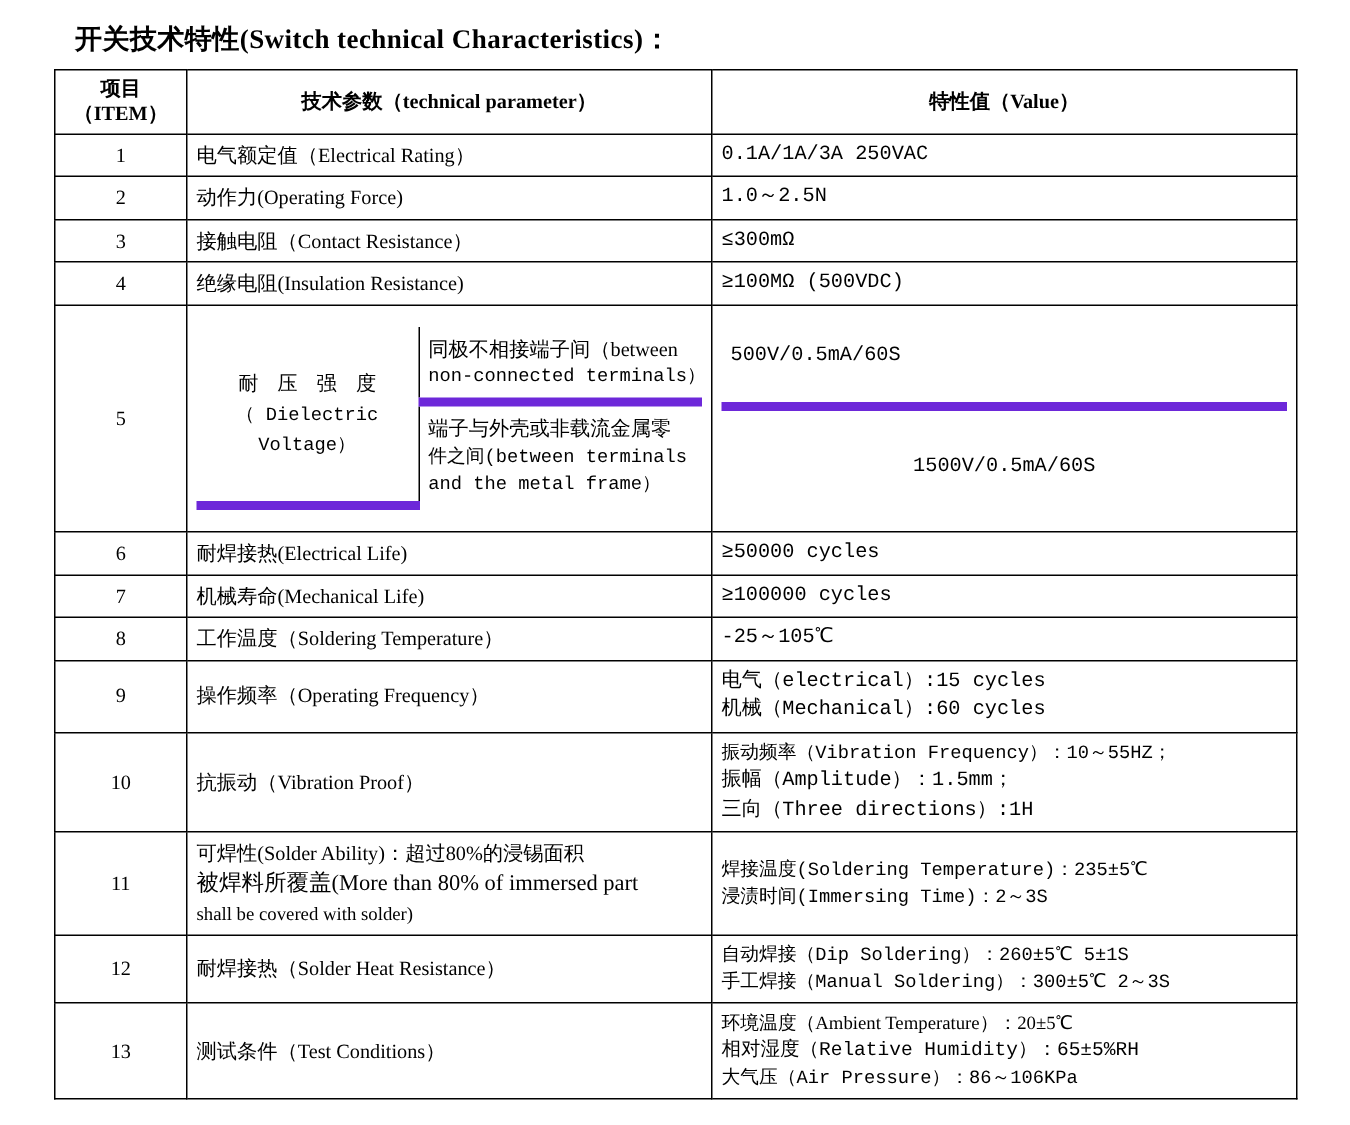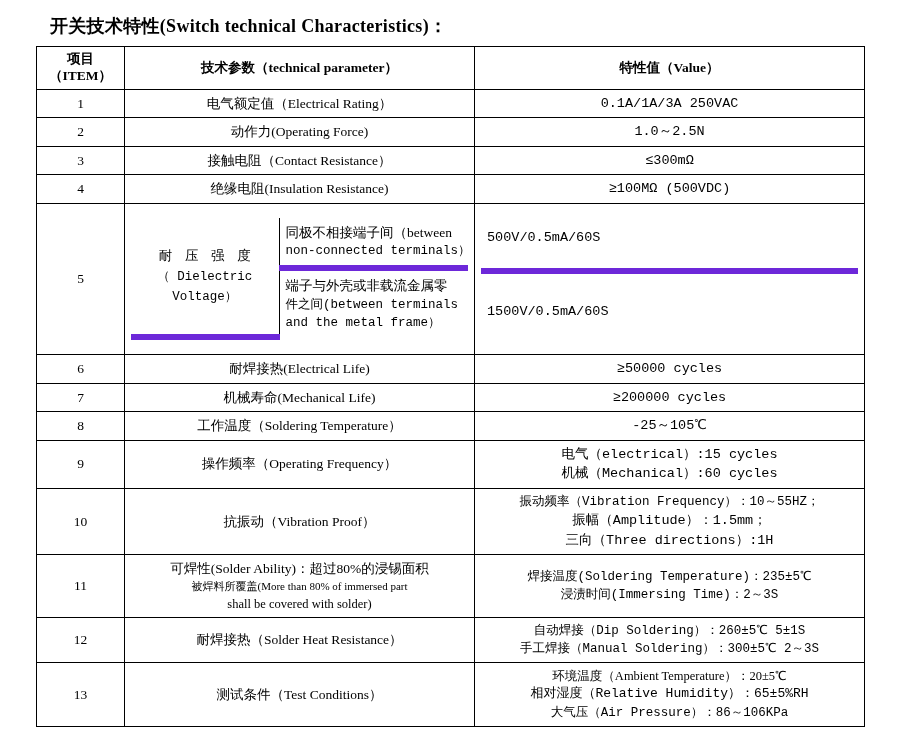--- a/index.html
+++ b/index.html
@@ -47,21 +47,21 @@
   .hdr td {
     text-align: center;
     font-weight: bold;
     font-size: 15px;
     padding: 6px 4px;
   }
   .hdr .two-line {
     line-height: 1.25;
   }
   .c-center { text-align: center; }
-  .c-left { text-align: center; }
+  .c-left { text-align: left; }
   .val {
     font-family: "Liberation Mono", "DejaVu Sans Mono", monospace;
     font-size: 13px;
     line-height: 1.5;
   }
   .val-lines div { white-space: nowrap; }
 
   
   td.nested {
     padding: 0;
@@ -182,37 +182,37 @@
             </tbody>
           </table>
         </td>
         <td class="nested">
           <table class="inner">
             <tbody>
               <tr class="first">
                 <td class="label-cell val" style="height:50px;">500V/0.5mA/60S</td>
               </tr>
               <tr>
-                <td class="val" style="height:66px;">1500V/0.5mA/60S</td>
+                <td class="val" style="height:66px;text-align:center;">1500V/0.5mA/60S</td>
               </tr>
             </tbody>
           </table>
         </td>
       </tr>
 
       <tr>
         <td class="c-center">6</td>
         <td class="c-left">耐焊接热(Electrical Life)</td>
         <td class="c-left val">≥50000 cycles</td>
       </tr>
 
       <tr>
         <td class="c-center">7</td>
         <td class="c-left">机械寿命(Mechanical Life)</td>
-        <td class="c-left val">≥200000 cycles</td>
+        <td class="c-left val">≥100000 cycles</td>
       </tr>
 
       <tr>
         <td class="c-center">8</td>
         <td class="c-left">工作温度（Soldering Temperature）</td>
         <td class="c-left val">-25～105℃</td>
       </tr>
 
       <tr>
         <td class="c-center">9</td>
@@ -230,21 +230,21 @@
           <div style="font-size:12.5px;"> 振动频率（Vibration Frequency）：10～55HZ；</div>
           <div>振幅（Amplitude）：1.5mm；</div>
           <div>三向（Three directions）:1H</div>
         </td>
       </tr>
 
       <tr>
         <td class="c-center">11</td>
         <td class="c-left">
           <div class="nowrap">可焊性(Solder Ability)：超过80%的浸锡面积</div>
-          <div class="nowrap" style="font-size:11px;">被焊料所覆盖(More than 80% of immersed part</div>
+          <div class="nowrap" style="font-size:15px;">被焊料所覆盖(More than 80% of immersed part</div>
           <div class="nowrap" style="font-size:12.5px;">shall be covered with solder)</div>
         </td>
         <td class="c-left val val-lines">
           <div style="font-size:12.5px;">焊接温度(Soldering Temperature)：235±5℃</div>
           <div style="font-size:12.5px;">浸渍时间(Immersing Time)：2～3S</div>
         </td>
       </tr>
 
       <tr>
         <td class="c-center">12</td>

